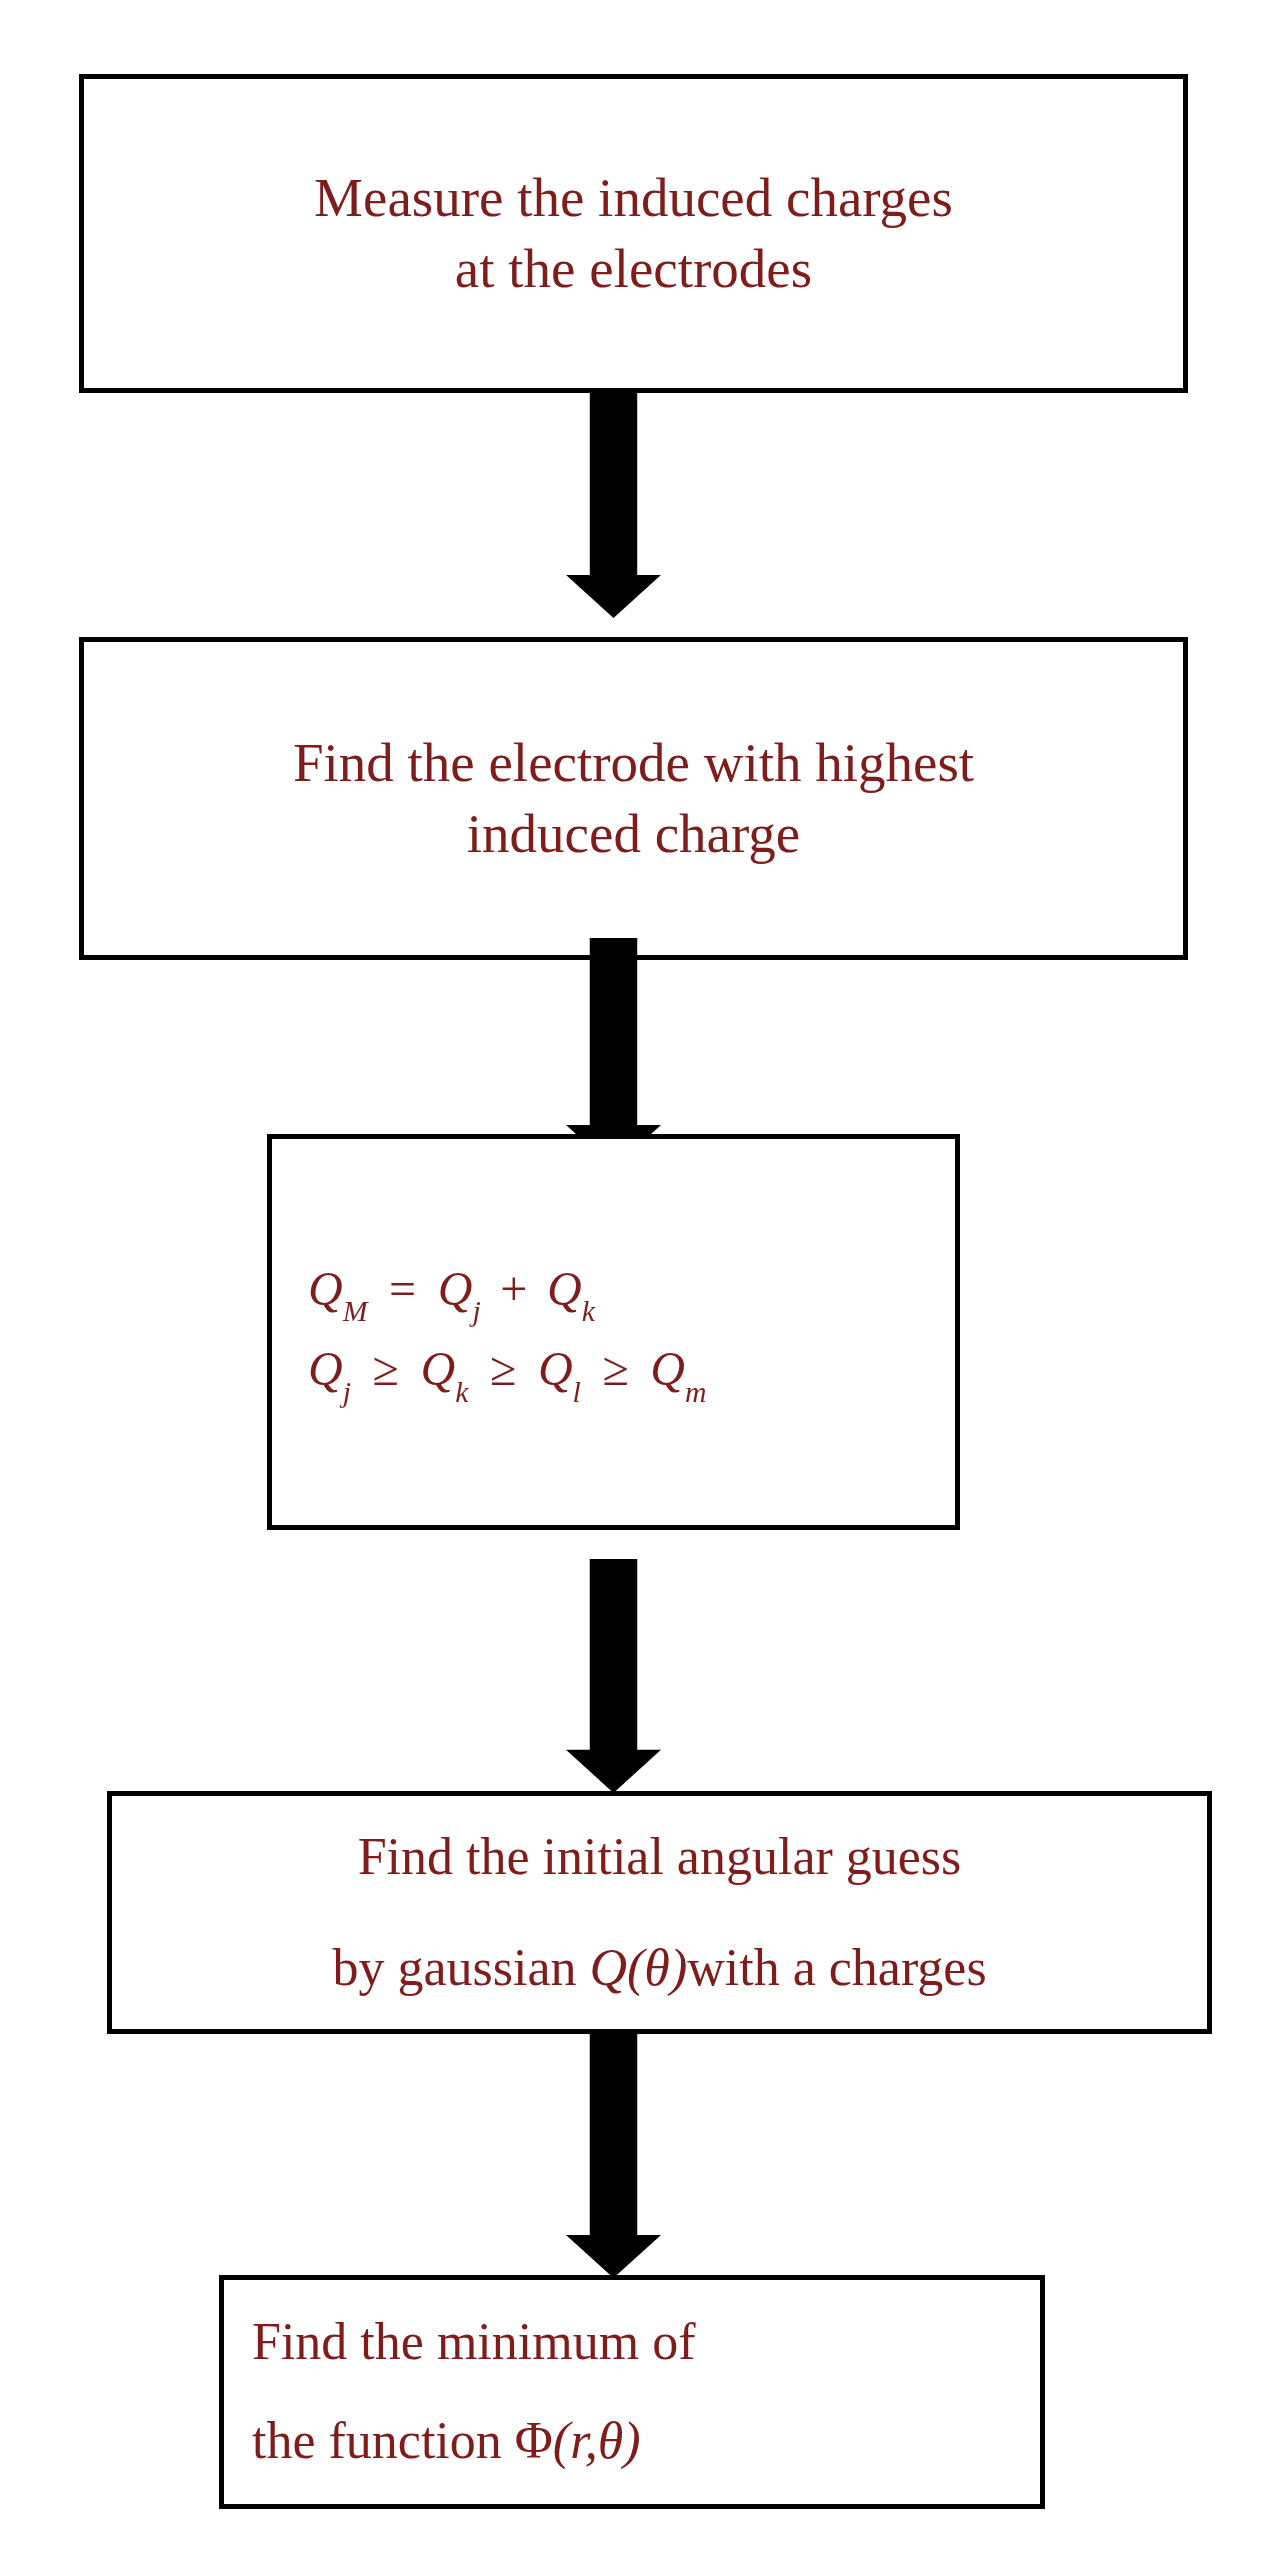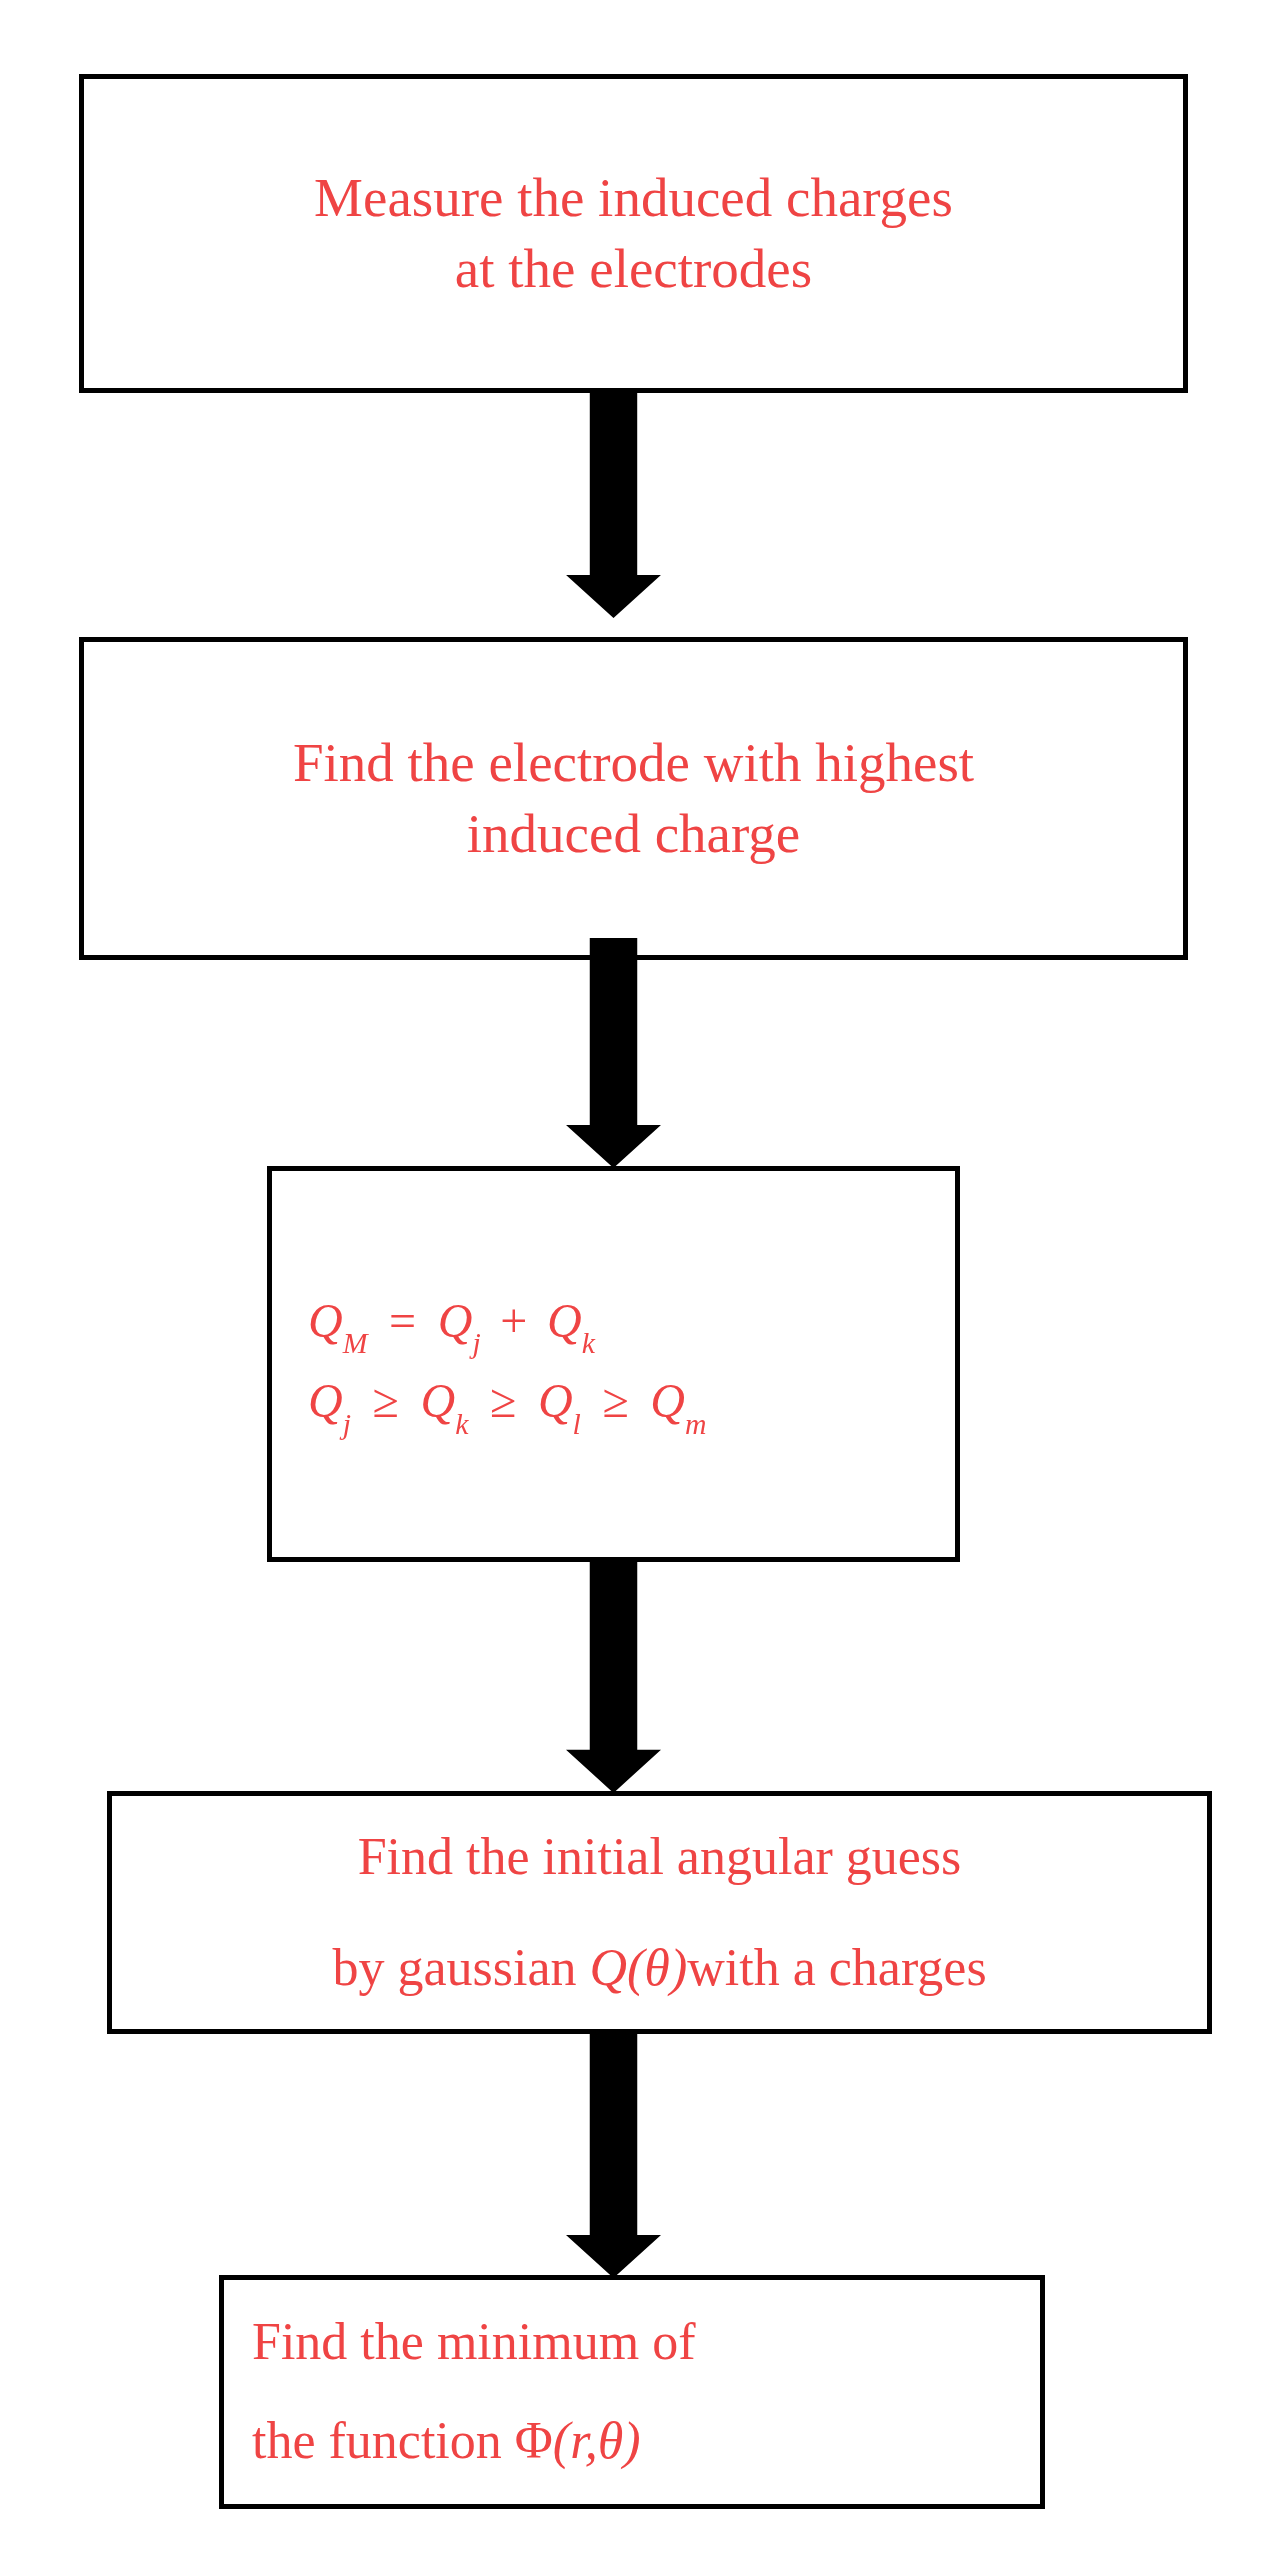--- a/index.html
+++ b/index.html
@@ -21,31 +21,31 @@
     position: absolute;
     box-sizing: border-box;
     border: 5.2px solid #000000;
     background: #ffffff;
     display: flex;
     flex-direction: column;
     align-items: center;
     justify-content: center;
     text-align: center;
     line-height: 1.28;
-    color: #ef4444;
+    color: #7f1d1d;
   }
   .flow-box .line {
     display: block;
     white-space: nowrap;
   }
 
   
   #box-measure   { left: 79px; top: 74px;  width: 1109px; height: 319px; font-size: 55px; }
   #box-find-hi   { left: 79px; top: 616px;  width: 1109px; height: 323px; font-size: 55px; margin-top: 21px; }
-  #box-equations { left: 267px; top: 1166px; width: 693px;  height: 396px; font-size: 48px;
+  #box-equations { left: 267px; top: 1134px; width: 693px;  height: 396px; font-size: 48px;
                    align-items: flex-start; justify-content: center; padding-left: 36px; }
   #box-guess     { left: 107px; top: 1791px; width: 1105px; height: 243px; font-size: 52px; gap: 44px; }
   #box-minimum   { left: 219px; top: 2275px; width: 826px; height: 234px; font-size: 52px;
                    align-items: flex-start; padding-left: 28px; gap: 32px; }
 
   
   .eq-row {
     display: block;
     white-space: nowrap;
     margin: 10.4px 0;

